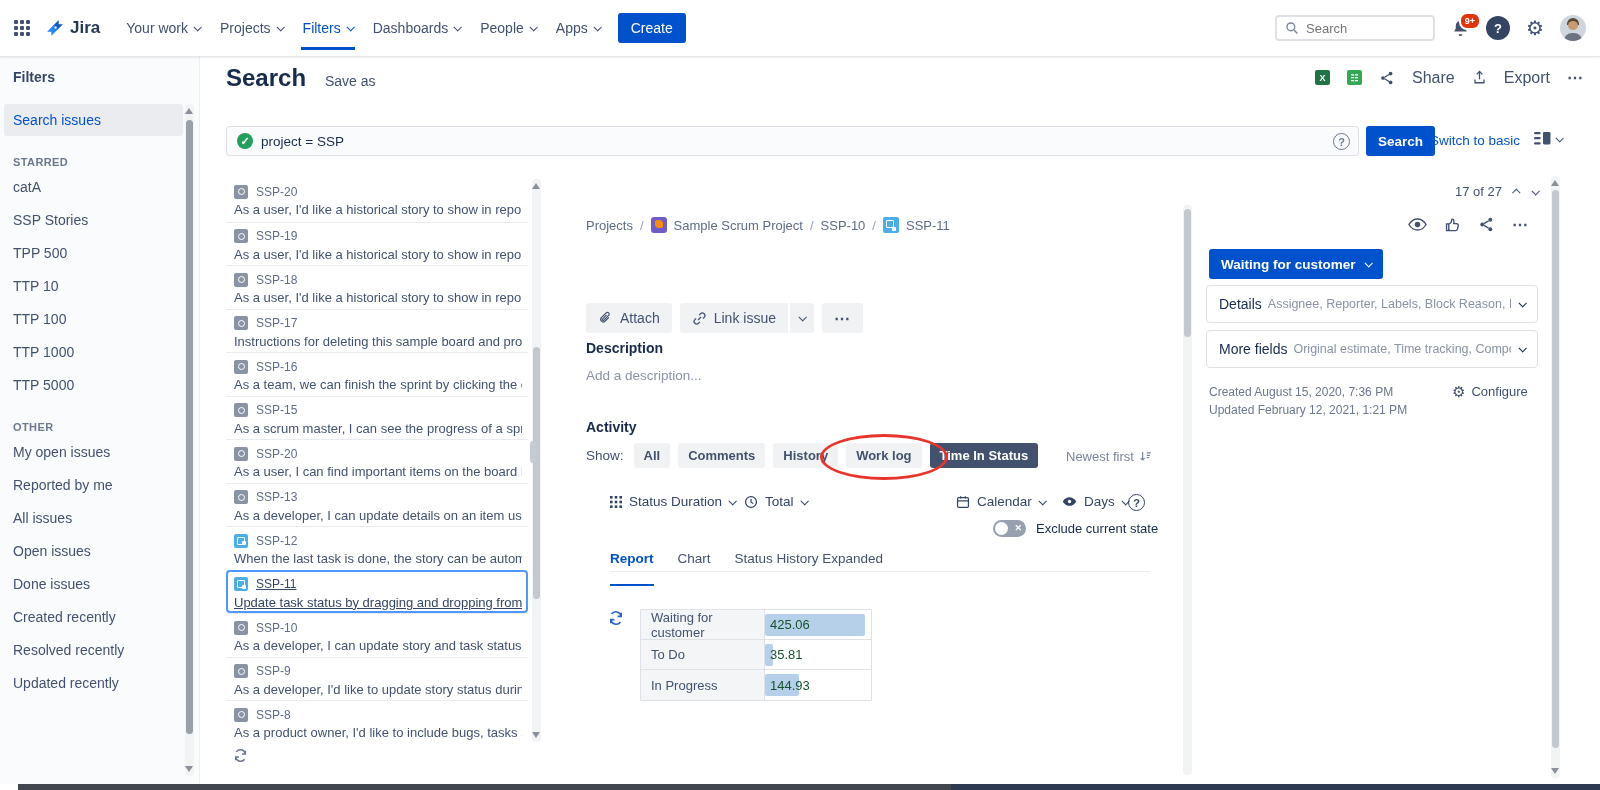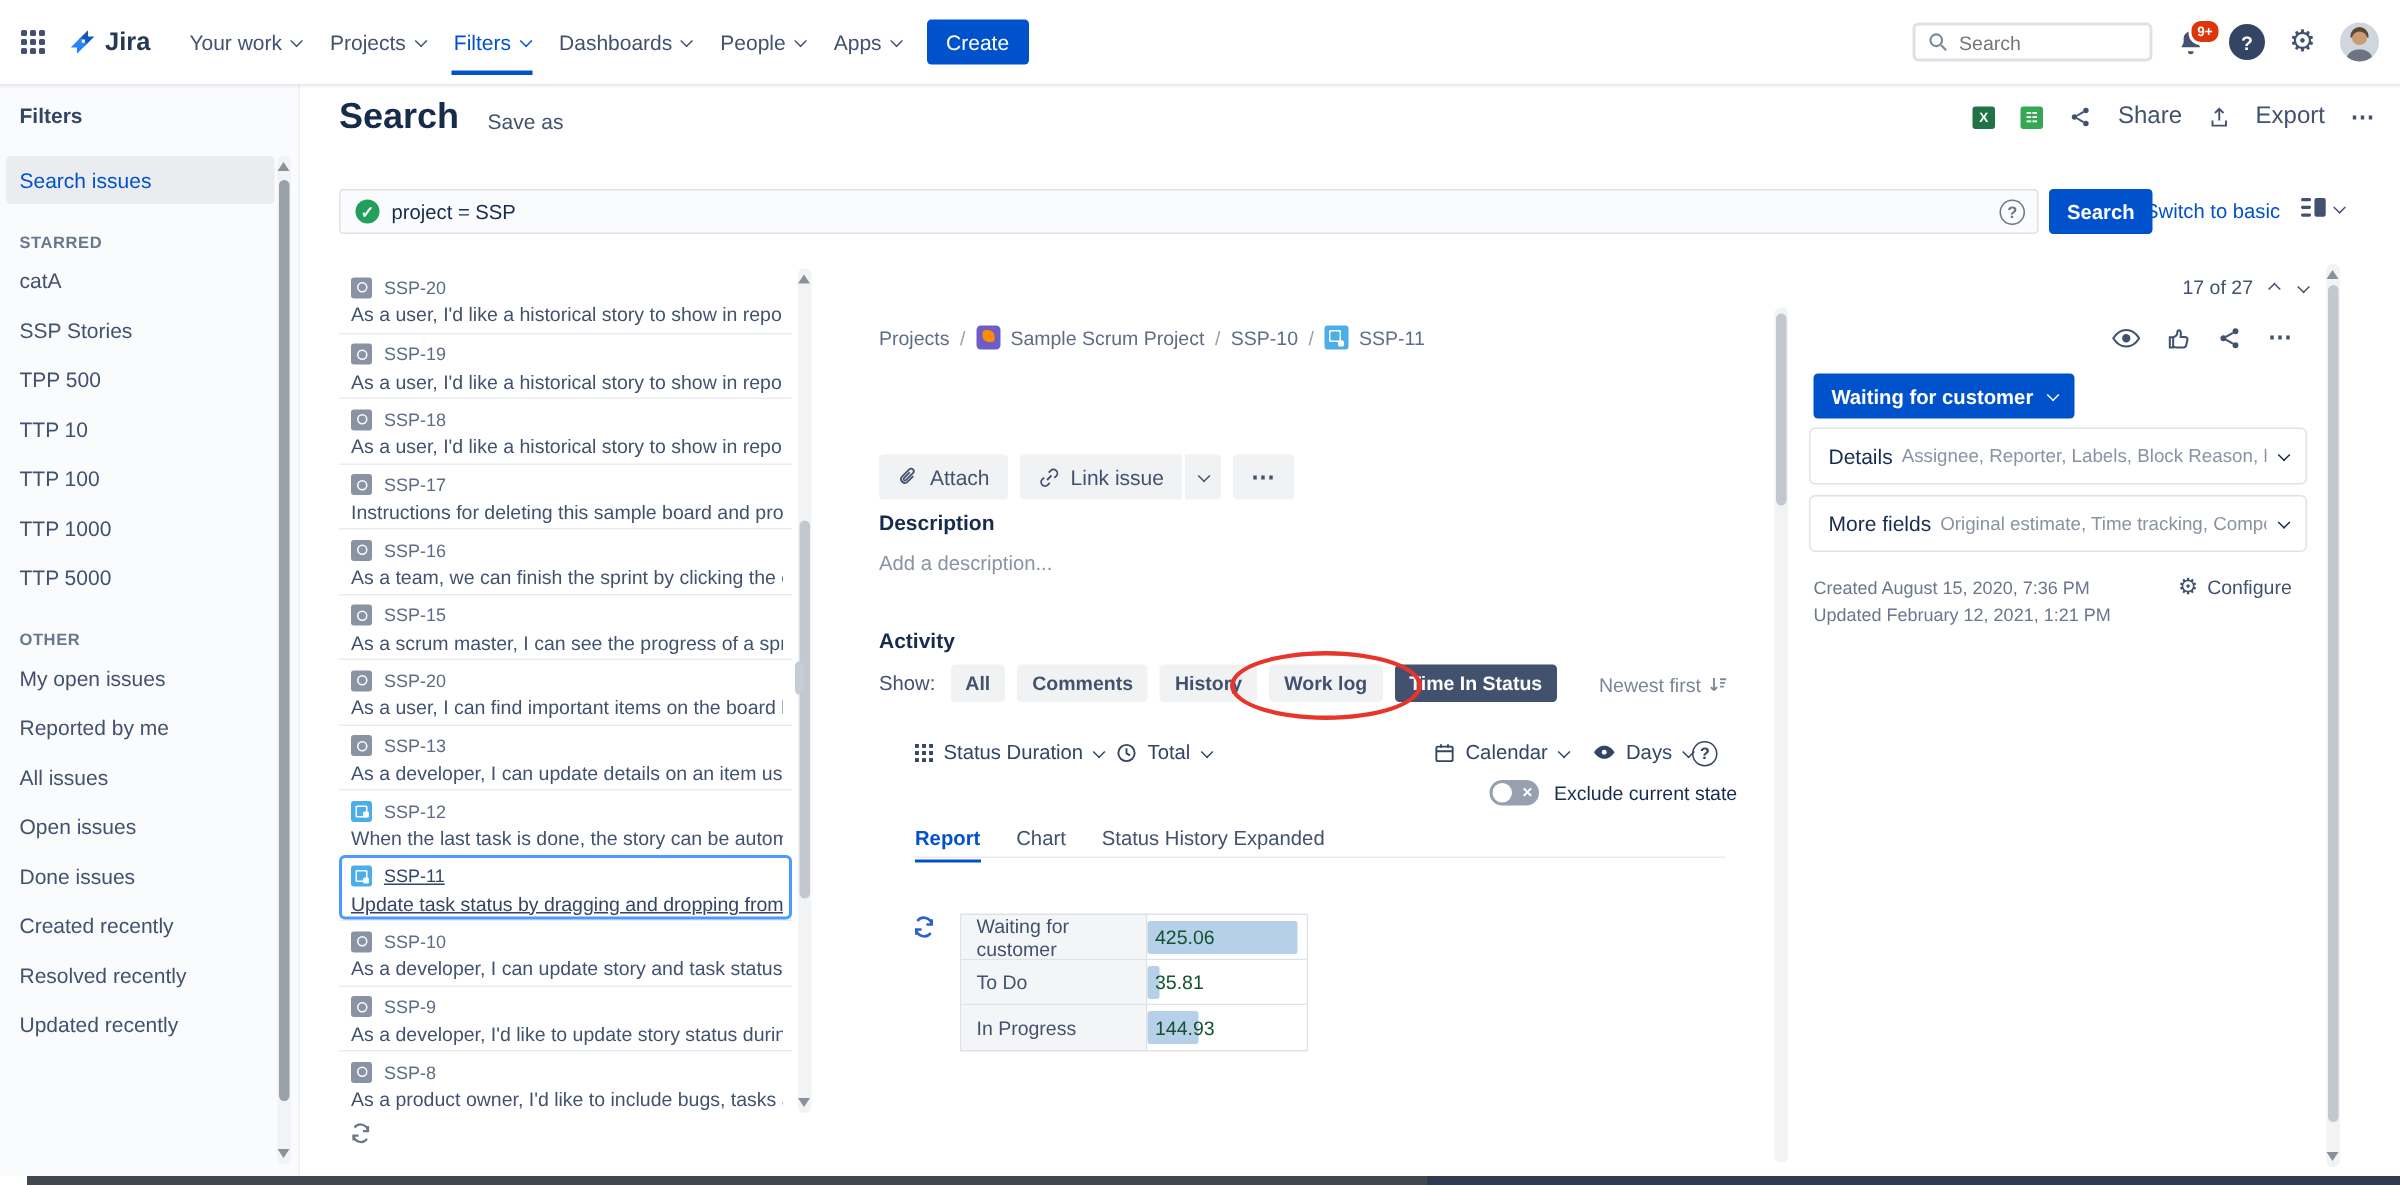--- a/index.html
+++ b/index.html
@@ -117,21 +117,21 @@
   .annotation{position:absolute;left:820px;top:434px;width:128px;height:46px;border:3.5px solid #E8352B;border-radius:50%;
               pointer-events:none;z-index:20}
   .sort-ctl{position:absolute;left:1066px;top:449px;display:flex;align-items:center;gap:5px;font-size:13px;color:#7A869A;cursor:pointer}
   .tool2{position:absolute;top:494px;display:flex;align-items:center;gap:7px;font-size:13.5px;color:#344563;cursor:pointer}
   .toggle-row{position:absolute;left:993px;top:520px;display:flex;align-items:center;gap:10px;cursor:pointer}
   .toggle{width:33px;height:17px;border-radius:9px;background:#97A0AF;position:relative}
   .toggle .knob{position:absolute;left:2px;top:2px;width:13px;height:13px;border-radius:50%;background:#fff}
   .toggle .off-x{position:absolute;right:4px;top:2.5px;color:#fff;font-size:9px;font-weight:700}
   .toggle-lbl{font-size:13px;color:#172B4D}
   .tabs{position:absolute;left:610px;top:551px;display:flex;gap:24px;font-size:13.5px}
-  .tab{padding-bottom:7px;color:#42526E;font-weight:500;cursor:pointer}
+  .tab{padding-bottom:18px;color:#42526E;font-weight:500;cursor:pointer}
   .tab.active{color:#0052CC;font-weight:700;border-bottom:2px solid #0052CC}
   .tabs-divider{position:absolute;left:610px;top:571px;width:540px;height:1px;background:#EBECF0}
   .report-refresh{position:absolute;left:608px;top:610px;color:#2962CC;cursor:pointer}
   .tis-table{position:absolute;left:640px;top:609px;border:1px solid #DFE1E6;border-radius:1px}
   .tis-row{display:flex;height:30px;border-bottom:1px solid #DFE1E6}
   .tis-row:last-child{border-bottom:none}
   .tis-status{width:124px;background:#F4F5F7;display:flex;align-items:center;padding-left:10px;font-size:13px;color:#42526E;border-right:1px solid #DFE1E6}
   .tis-val{width:106px;position:relative;background:#fff;display:flex;align-items:center}
   .tis-bar{position:absolute;left:0;top:4px;height:22px;background:#B6D0EA;border-radius:2px}
   .tis-num{position:relative;z-index:2;padding-left:5px;font-size:13px;color:#14532d}

